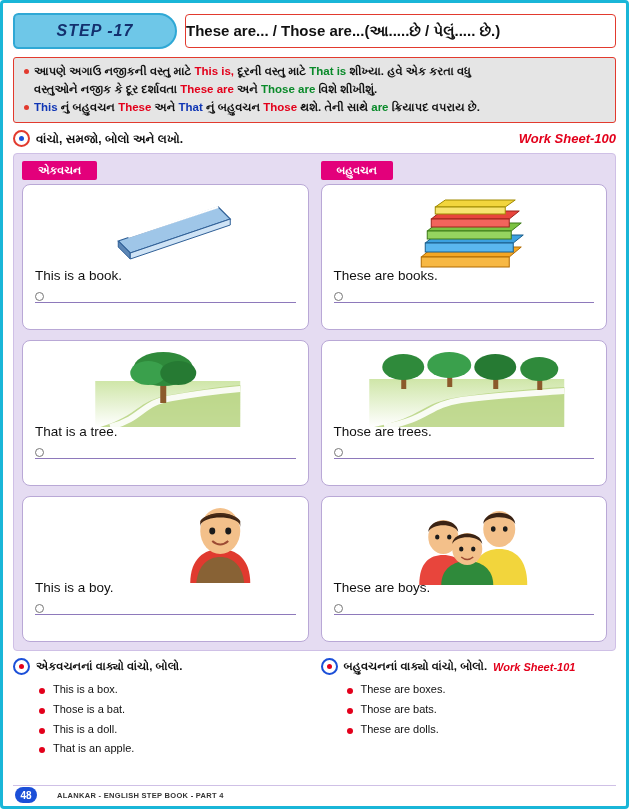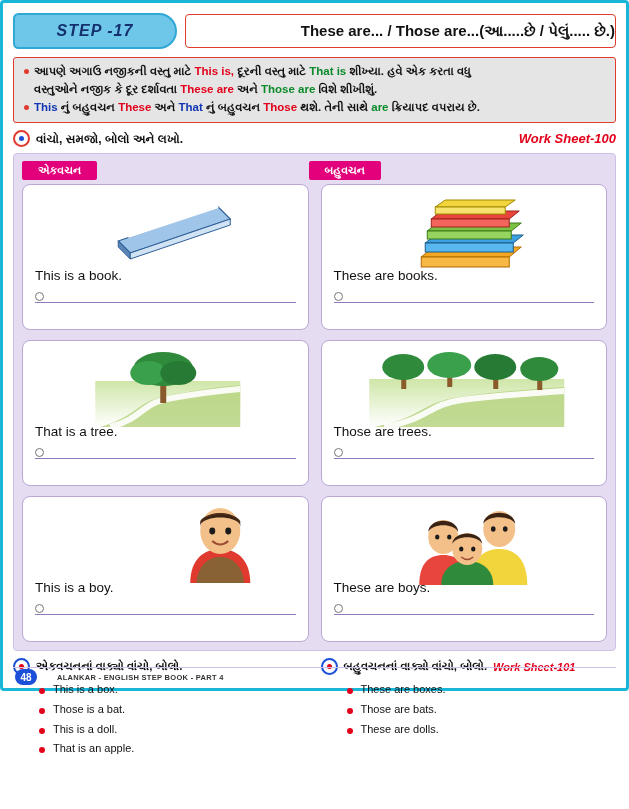--- a/index.html
+++ b/index.html
@@ -4,21 +4,21 @@
 <style>
   html,body{margin:0;padding:0;}
   body{
     width:629px;height:809px;
     font-family:"Liberation Sans",sans-serif;
     background:#ffffff;
     overflow:hidden;
   }
   .page{
     position:relative;
-    width:629px;height:691px;
+    width:629px;height:809px;
     box-sizing:border-box;
     border:3px solid #19b6d8;
     border-radius:4px;
     background:#ffffff;
     padding:0;
   }
   
   .header{
     position:relative;
     height:40px;
@@ -41,21 +41,21 @@
     letter-spacing:1px;
     font-style:italic;
   }
   .title-box{
     flex:1;
     margin-left:8px;
     height:32px;
     border:1.5px solid #e23a2e;
     border-radius:4px;
     background:#ffffff;
-    display:flex;align-items:center;justify-content:flex-end;
+    display:flex;align-items:center;justify-content:flex-start;
   }
   .title-box span{
     font-size:15px;
     font-weight:bold;
     color:#111111;
   }
   
   .note{
     margin:6px 10px 0 10px;
     border:1.5px solid #e23a2e;
@@ -105,21 +105,21 @@
     font-style:italic;
   }
   
   .panel{
     margin:6px 10px 0 10px;
     background:#e5dcf2;
     border:1px solid #cfc0e6;
     border-radius:4px;
     padding:6px 8px 8px 8px;
   }
-  .col-heads{display:flex;align-items:center;}
+  .col-heads{display:flex;gap:12px;align-items:center;}
   .col-head{
     width:calc(50% - 6px);
   }
   .tag{
     display:inline-block;
     background:#e3007b;
     color:#ffffff;
     font-size:11px;font-weight:bold;
     padding:3px 16px;
     border-radius:2px;

